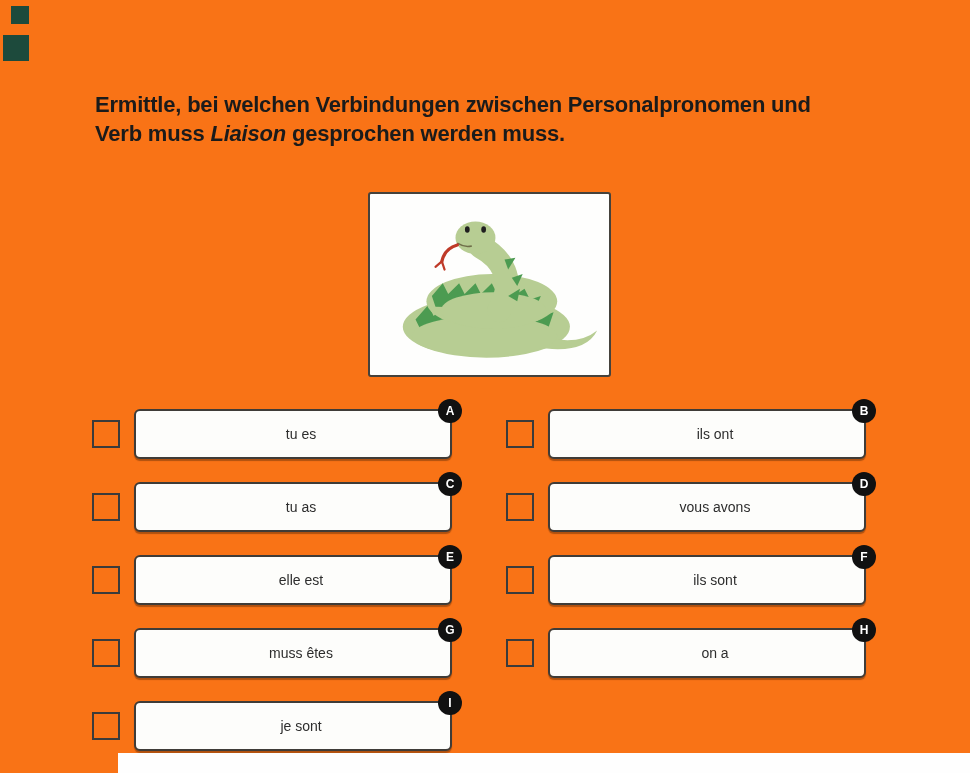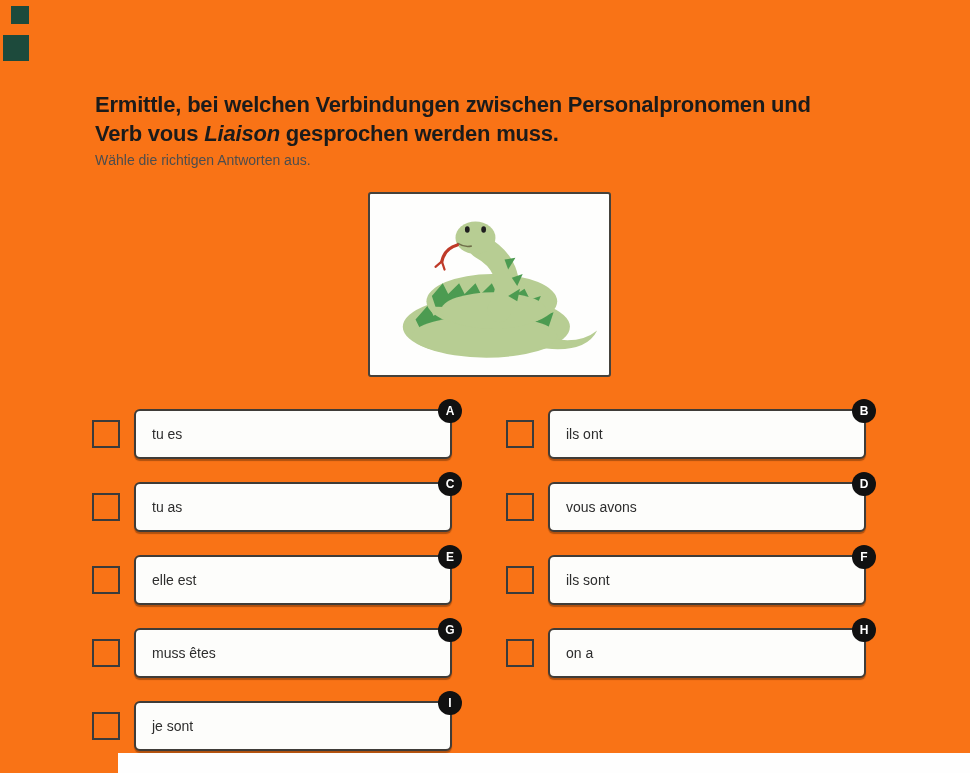--- a/index.html
+++ b/index.html
@@ -61,20 +61,21 @@
     border-radius: 6px;
     box-shadow: 0 2px 1px rgba(0,0,0,0.30);
     cursor: pointer;
   }
   .lbl {
     display: block;
     line-height: 46px;
     padding-left: 16px;
     font-size: 14px;
     color: #2d2d2d;
+    text-align: center;
   }
   .badge {
     position: absolute; top: -12px; right: -12px;
     width: 24px; height: 24px;
     background: #111;
     color: #fff;
     border-radius: 50%;
     font-size: 12px; font-weight: 700;
     display: flex; align-items: center; justify-content: center;
   }
@@ -88,24 +89,23 @@
 </head>
 <body>
 
 <div class="stage">
 
   <div class="decor-sq one"></div>
   <div class="decor-sq two"></div>
 
   <div class="title">
     <span>Ermittle, bei welchen Verbindungen zwischen Personalpronomen und</span><br>
-    <span>Verb vous </span><span class="it">Liaison</span><span> gesprochen werden muss.</span>
-  </div>
-
-  <div class="subtitle">Wähle die richtigen Antworten aus.</div>
+    <span>Verb muss </span><span class="it">Liaison</span><span> gesprochen werden muss.</span>
+  </div>
+
 
   <div class="img-panel">
     <svg width="218" height="168" viewBox="0 0 240 180">
 
       <ellipse cx="116" cy="136" rx="92" ry="34" fill="#b7cd93"></ellipse>
 
       <path d="M 168 158 Q 224 168 238 140 Q 216 158 176 146 Z" fill="#b7cd93"></path>
 
       <path d="M 38 128 L 52 112 L 58 124 L 72 110 L 78 122 L 92 108 L 98 120 L 112 106 L 118 118 L 132 106 L 138 118 L 152 108 L 158 120 L 172 112 L 178 124 L 190 120 L 184 138 L 44 140 Z" fill="#4c9b51"></path>
 

